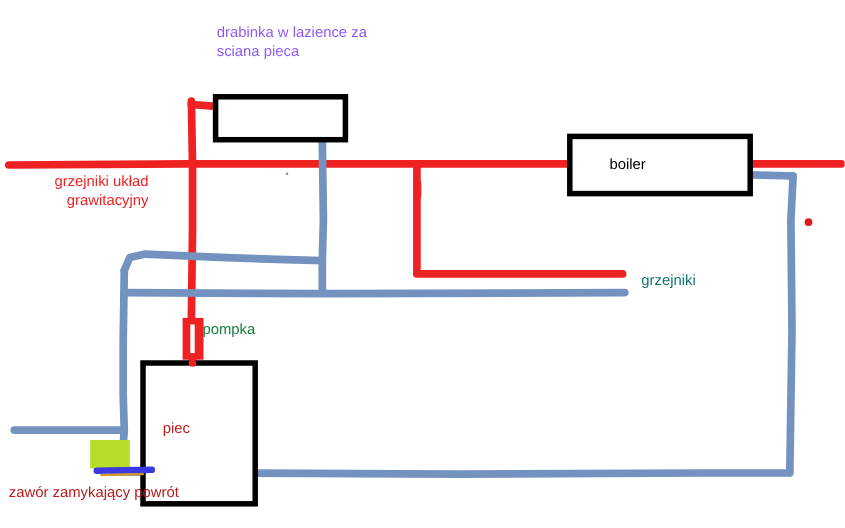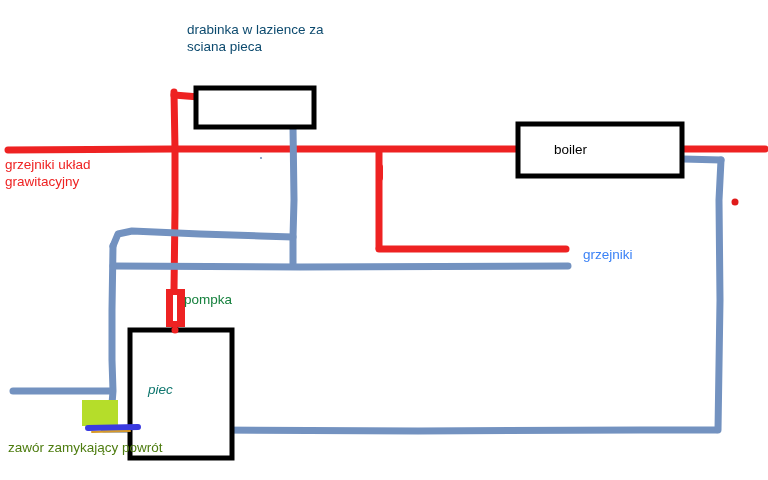--- a/index.html
+++ b/index.html
@@ -26,64 +26,64 @@
     height: 480px;
   }
   .label {
     position: absolute;
     white-space: pre;
     line-height: 1.25;
     font-size: 13px;
     font-family: "Liberation Sans", sans-serif;
   }
   .label-drabinka {
-    left: 187px;
+    left: 197px;
     top: 22px;
-    color: #0c4a6e;
+    color: #8b5cf6;
     font-size: 13.5px;
     width: 170px;
     white-space: pre-line;
   }
   .label-grzejniki-uklad {
     left: 5px;
     top: 157px;
     color: #ee2222;
     font-size: 13.5px;
     width: 130px;
     white-space: pre-line;
+    text-align: right;
   }
   .label-grzejniki {
     left: 583px;
     top: 247px;
-    color: #3b82f6;
+    color: #0f766e;
     font-size: 13.5px;
   }
   .label-pompka {
     left: 184px;
     top: 292px;
     color: #15803d;
     font-size: 13.5px;
   }
   .label-boiler {
     left: 554px;
     top: 142px;
     color: #000000;
     font-size: 13.5px;
   }
   .label-piec {
     left: 148px;
     top: 382px;
-    color: #0f766e;
+    color: #b91c1c;
     font-size: 13.5px;
-    font-style: italic;
   }
   .label-zawor {
     left: 8px;
     top: 440px;
-    color: #4d7c0f;
+    color: #b91c1c;
     font-size: 13.5px;
   }
 </style>
 </head>
 <body>
 
 <div id="canvas">
 
   <svg id="sketch" viewBox="0 0 768 480" xmlns="http://www.w3.org/2000/svg">
 

